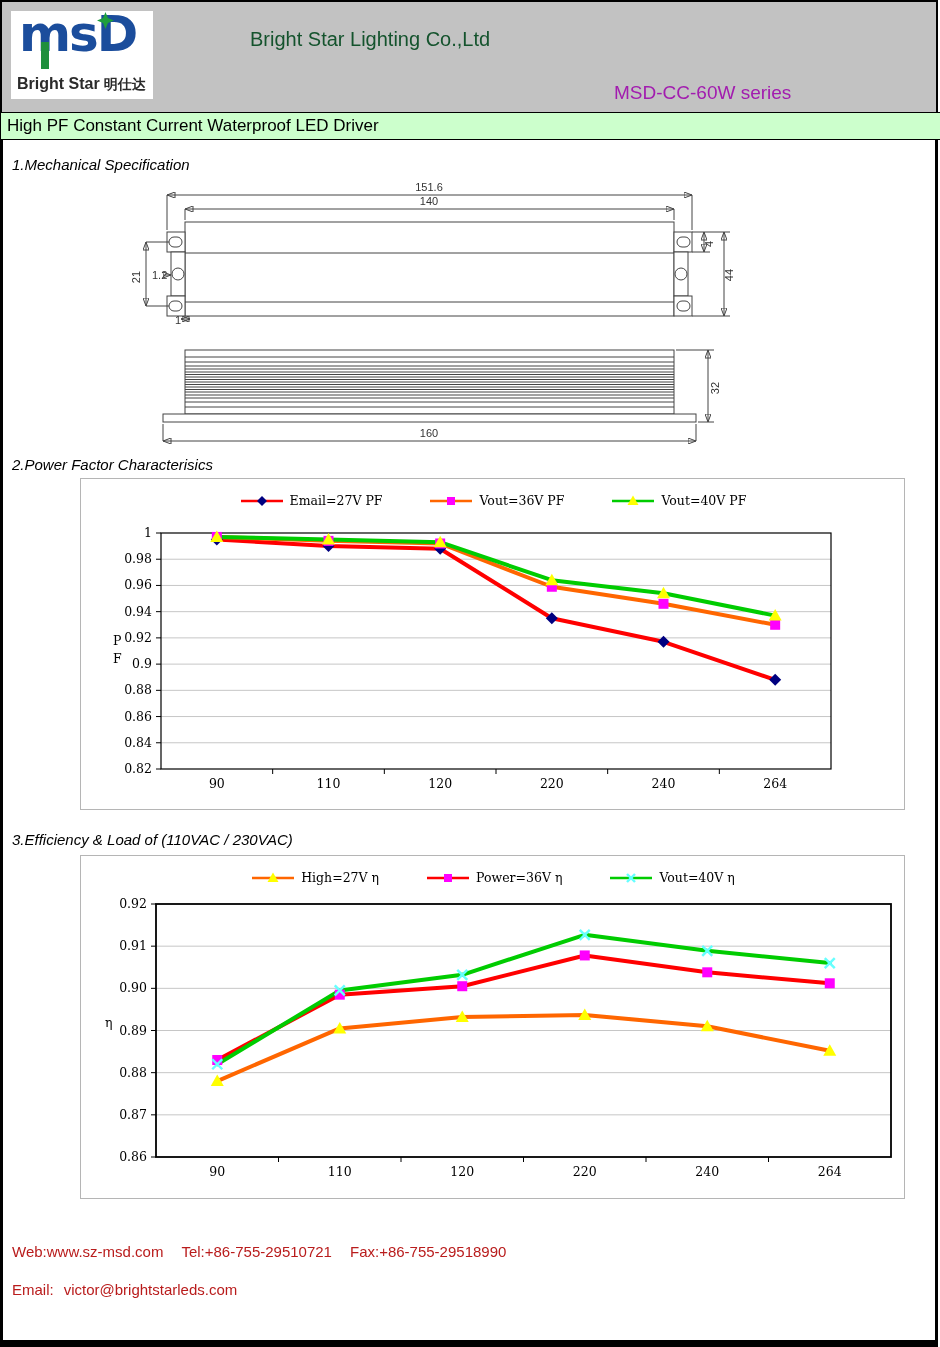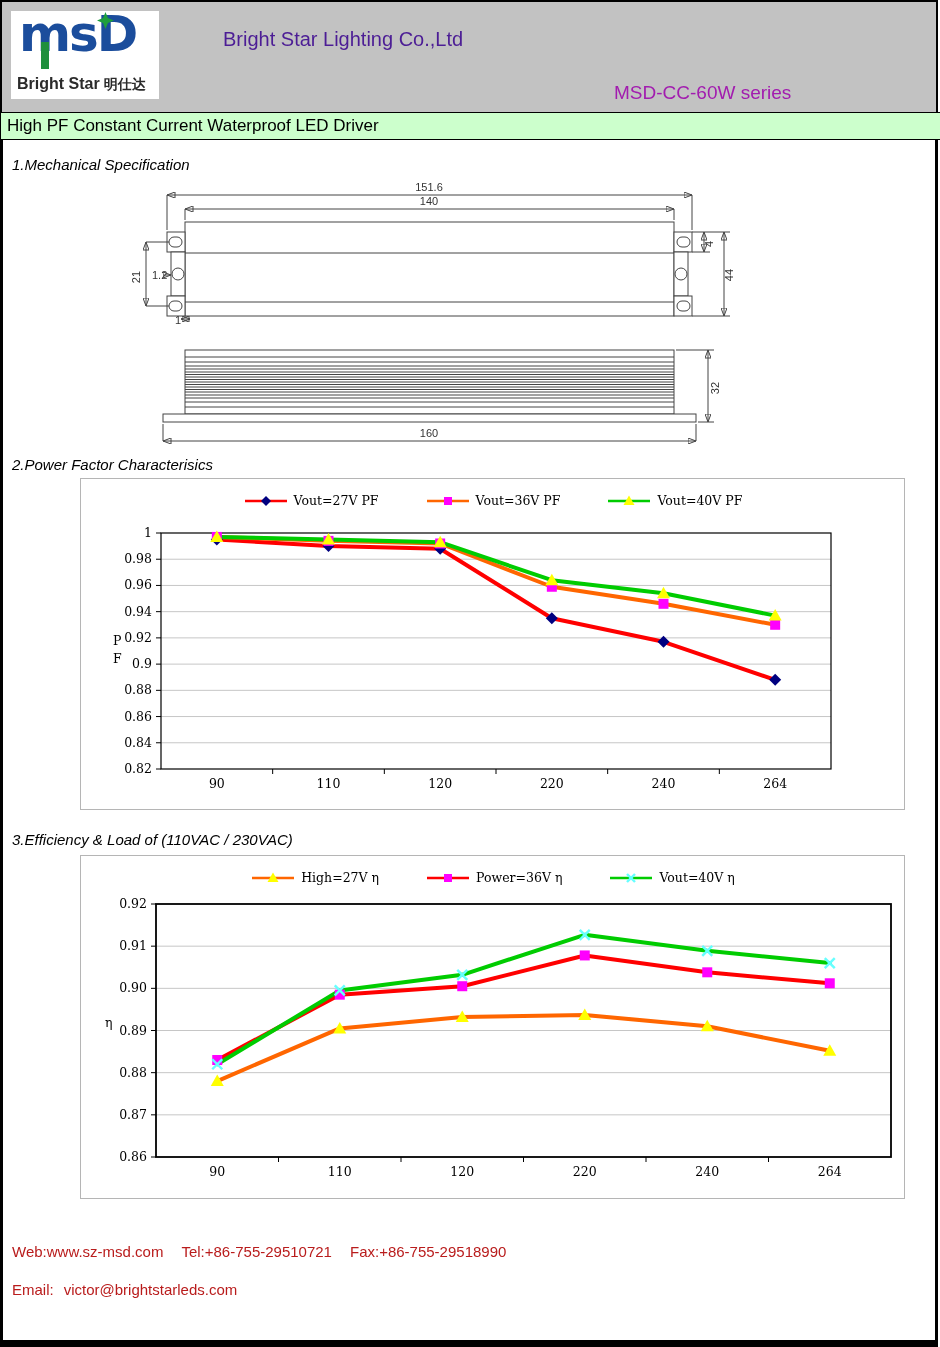--- a/index.html
+++ b/index.html
@@ -3,28 +3,28 @@
 <meta charset="utf-8">
 <style>
   html,body{margin:0;padding:0;}
   body{width:940px;height:1347px;position:relative;background:#fff;
        font-family:"Liberation Sans",sans-serif;color:#000;overflow:hidden;}
   .abs{position:absolute;}
 
   
   .header{left:0;top:0;width:934px;height:110px;background:#c2c2c2;
           border:2px solid #000;border-bottom:2px solid #000;}
-  .logo-box{left:9px;top:9px;width:142px;height:88px;background:#fff;padding-left:6px;}
+  .logo-box{left:9px;top:9px;width:142px;height:88px;background:#fff;}
   .logo-word{left:8px;top:-6px;font-weight:bold;font-size:50px;letter-spacing:-2px;
              color:#1b4d9c;font-family:"DejaVu Sans",sans-serif;}
   .logo-green-stroke{left:30px;top:31px;width:8px;height:27px;background:#1f8f3d;}
   .logo-star{left:86px;top:1px;width:17px;height:17px;}
   .logo-sub{left:6px;top:64px;font-weight:bold;font-size:16px;color:#2b2b2b;white-space:nowrap;}
   .logo-sub .cn{font-size:14px;margin-left:4px;}
-  .company-name{left:221px;top:26px;font-size:20px;color:#4c1d95;}
+  .company-name{left:248px;top:26px;font-size:20px;color:#14532d;}
   .series-name{left:612px;top:80px;font-size:19px;color:#a21caf;}
 
   
   .title-bar{left:0;top:112px;width:936px;height:26px;background:#ccffcc;
              border:1px solid #000;font-size:17px;line-height:26px;padding-left:6px;}
 
   
   .content-frame{left:0;top:140px;width:932px;height:1200px;background:#fff;
                  border-left:3px solid #000;border-right:3px solid #000;border-bottom:7px solid #000;}
 
@@ -181,21 +181,21 @@
 
 <div class="abs section-heading" id="h-pf">2.Power Factor Characterisics</div>
 
 <div class="abs chart-box" id="pf-box">
   <div class="legend-row" id="pf-legend">
       <span class="lg-item">
         <svg width="46" height="14">
           <line x1="2" y1="7" x2="44" y2="7" stroke="#FF0000" stroke-width="2.6"></line>
           <polygon points="23,2 28,7 23,12 18,7" fill="#000080" stroke="none"></polygon>
         </svg>
-        <span>Vout=27V PF</span>
+        <span>Email=27V PF</span>
       </span>
       <span class="lg-item">
         <svg width="46" height="14">
           <line x1="2" y1="7" x2="44" y2="7" stroke="#FF6600" stroke-width="2.6"></line>
           <rect x="19" y="3" width="8" height="8" fill="#FF00FF" stroke="none"></rect>
         </svg>
         <span>Vout=36V PF</span>
       </span>
       <span class="lg-item">
         <svg width="46" height="14">

